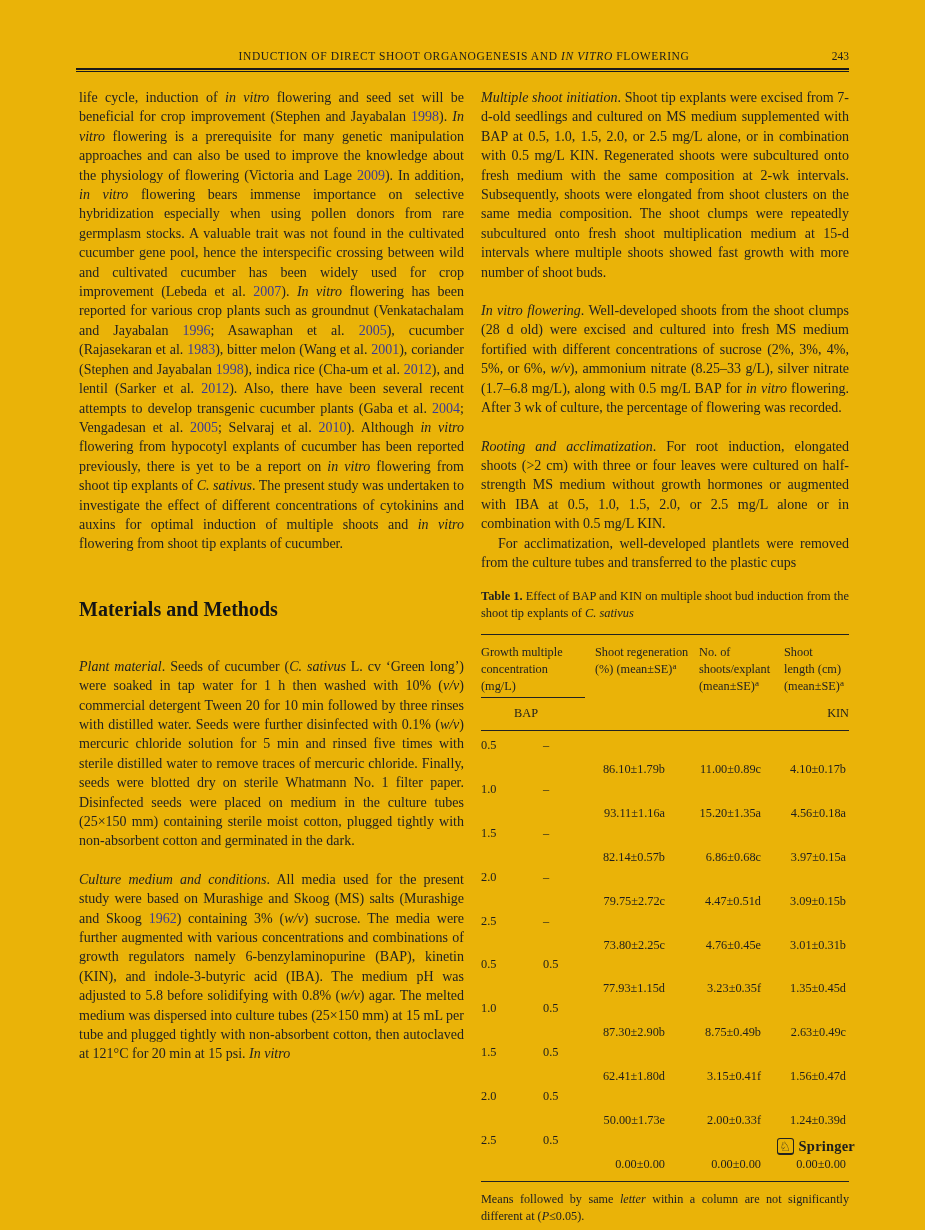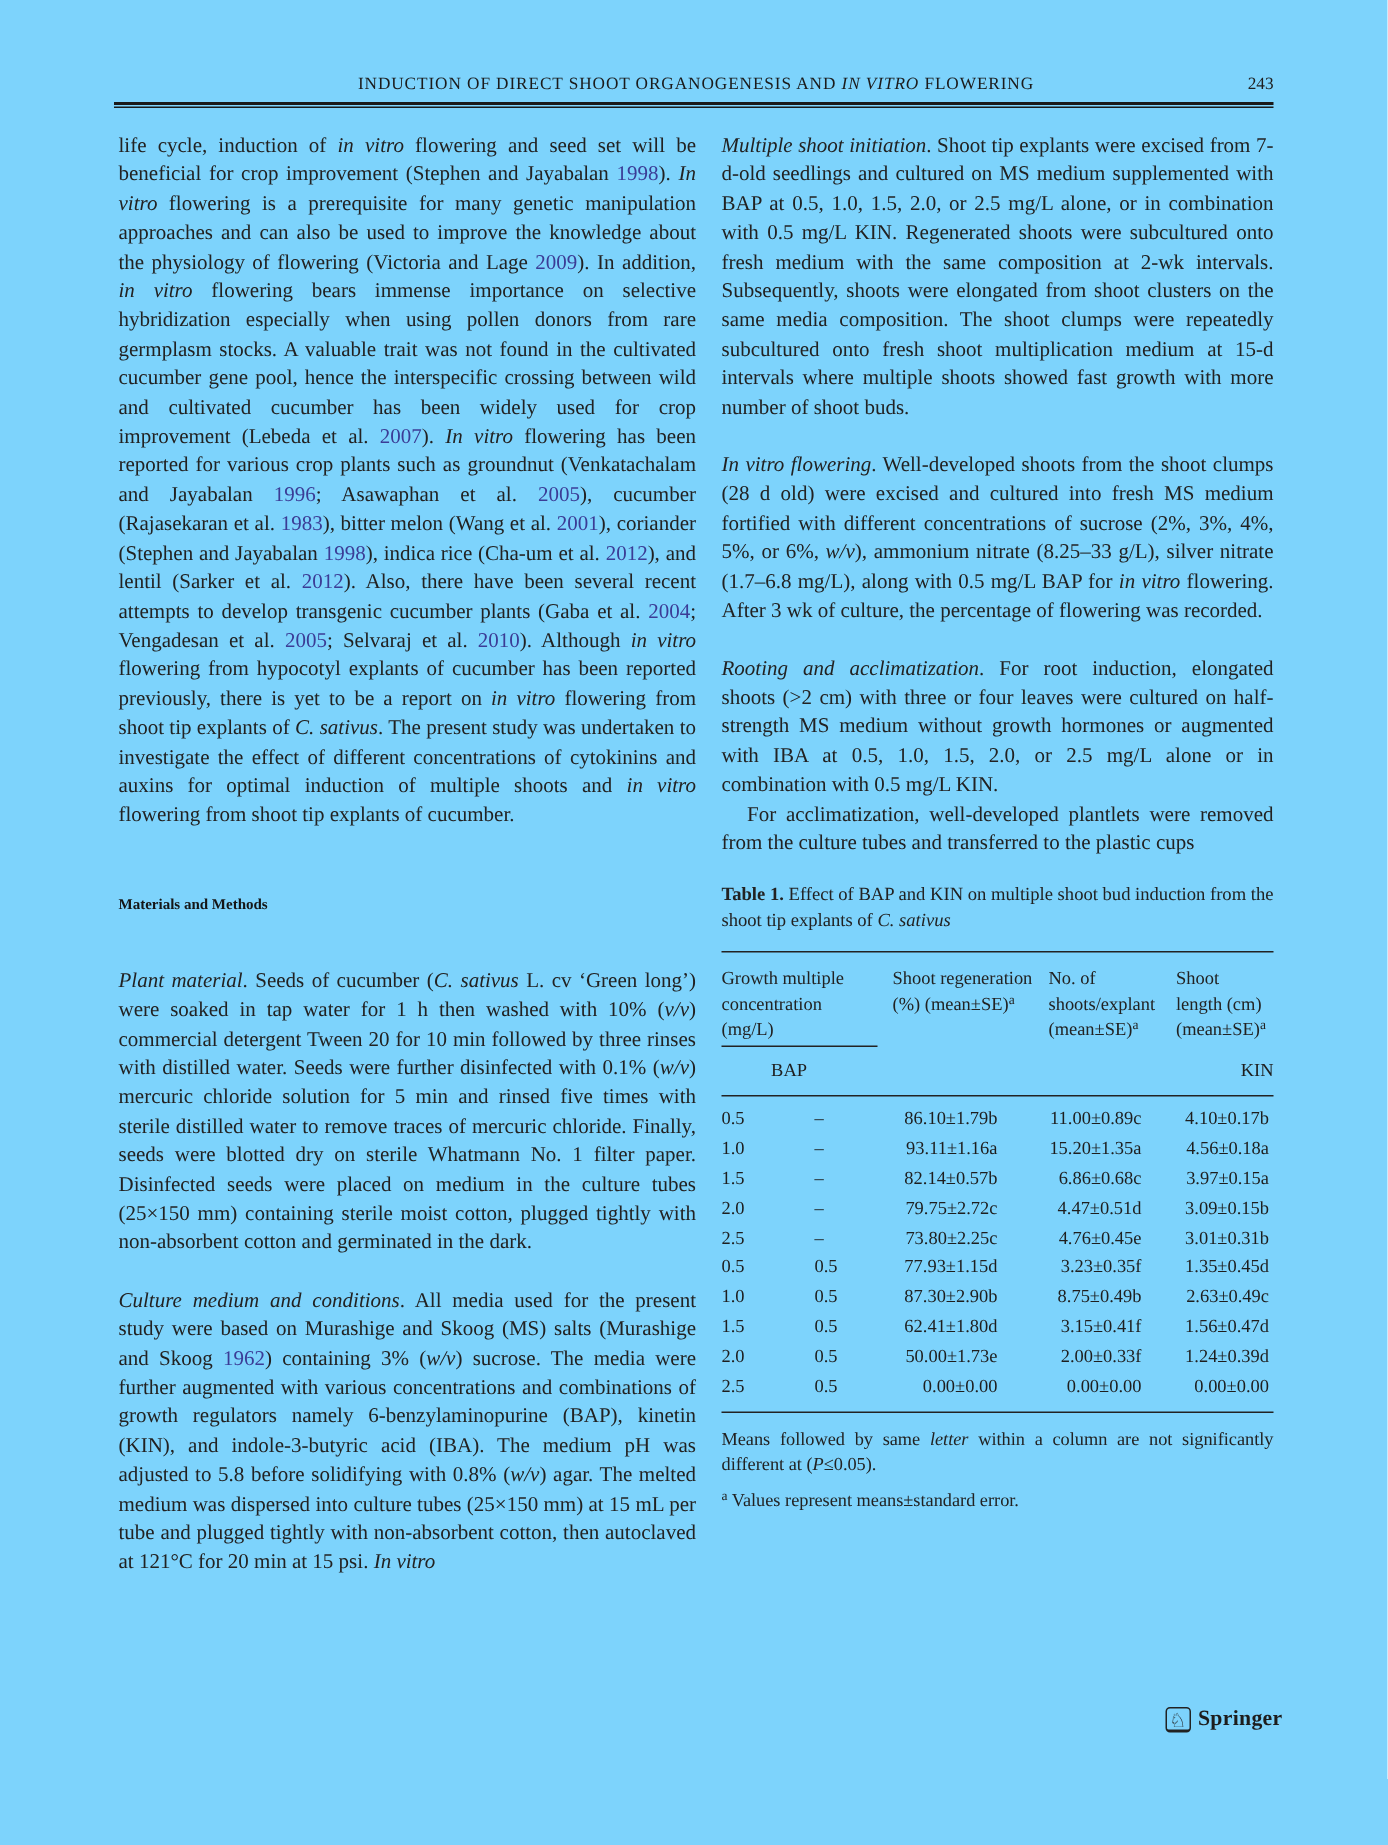--- a/index.html
+++ b/index.html
@@ -1,18 +1,18 @@
 <!DOCTYPE html>
 <html><head>
 <meta charset="utf-8">
 <style>
   * { box-sizing: border-box; }
   html, body { margin: 0; padding: 0; background: #ffffff; }
   .page {
-    position: relative; width: 925px; height: 1230px; background: #7dd3fc;
+    position: relative; width: 925px; height: 1230px; background: #eab308;
     font-family: "Liberation Serif", serif; color: #1e1e1e; overflow: hidden;
   }
   
   .running-head { position: absolute; top: 50px; left: 79px; width: 770px; }
   .rh-title {
     text-align: center; font-size: 11.5px; letter-spacing: 0.6px; color: #1b1b1b;
     white-space: nowrap;
   }
   .rh-page { position: absolute; right: 0; top: 0; font-size: 11.5px; }
   .head-rule {
@@ -22,42 +22,42 @@
   
   .col { position: absolute; top: 88px; }
   .col-left  { left: 79px;  width: 385px; }
   .col-right { left: 481px; width: 368px; }
   .col p {
     margin: 0; font-size: 14px; line-height: 19.4px; text-align: justify;
     color: #222;
   }
   .col p + p { margin-top: 19px; }
   .col p.cont { margin-top: 0; text-indent: 17px; }
-  .col h2 { font-size: 10px; margin: 44px 0 36px; color: #151515; }
+  .col h2 { font-size: 20px; margin: 44px 0 36px; color: #151515; }
   .cite { color: #3b3c96; }
   sup { font-size: 9px; line-height: 0; vertical-align: 4px; }
 
   
   .table-block { margin-top: 16px; font-size: 12.3px; }
   .tcaption { font-size: 12.4px !important; line-height: 16.8px !important; text-align: justify; }
   .rule { border-top: 1.3px solid #222; height: 0; }
   .rule.top { margin-top: 12px; }
   .thead {
     display: grid; grid-template-columns: 114px 104px 85px 65px;
     padding-top: 9px; column-gap: 0;
   }
   .th { white-space: pre-line; line-height: 16.8px; color: #222; }
   .partial-rule { width: 104px; border-top: 1.2px solid #222; margin-top: 3px; }
   .subhead { display: grid; grid-template-columns: 57px 1fr; padding: 7px 0 9px; text-align: right; }
   .subhead span { line-height: 16px; }
   .subhead .kin { padding-left: 5px; }
   .tbody { padding: 5px 0 7px; }
   .trow { display: grid; grid-template-columns: 57px 57px 70px 96px 85px; line-height: 19.8px; }
   .trow .c1 { padding-left: 5px; }
-  .trow .c2, .trow .c3, .trow .c4 { text-align: right; }
+  .trow .c2, .trow .c3, .trow .c4 { text-align: right; margin-top: 24px; }
   .fnote {
     font-size: 12.2px !important; line-height: 16.8px !important;
     margin-top: 9px !important; text-align: justify;
   }
   .fnote2 { margin-top: 7px !important; }
 
   
   .springer { position: absolute; top: 1138px; right: 70px; display: flex; align-items: center; gap: 5px; }
   .sp-icon {
     width: 17px; height: 17px; border: 1.3px solid #222; border-radius: 3px;

